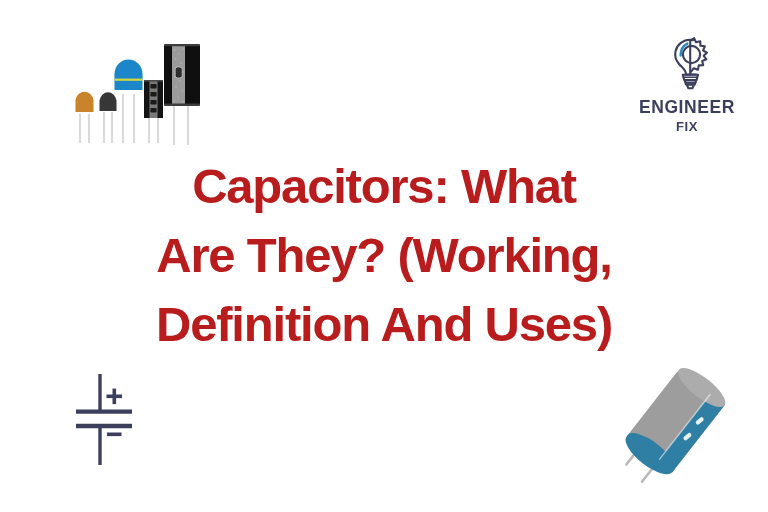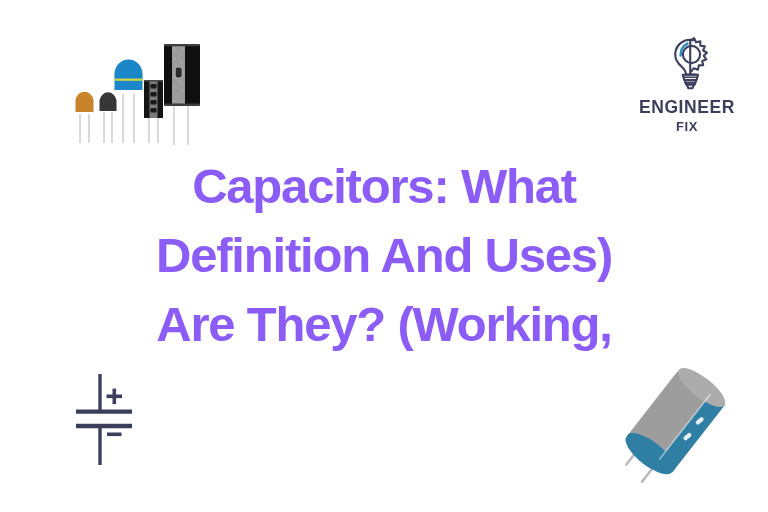--- a/index.html
+++ b/index.html
@@ -19,21 +19,21 @@
     text-align:center;
     user-select:none;
   }
   .title-line{
     display:block;
     font-family:"Liberation Sans", sans-serif;
     font-weight:700;
     font-size:49px;
     line-height:69px;
     letter-spacing:-1.2px;
-    color:#8b5cf6;
+    color:#b91c1c;
     white-space:nowrap;
   }
 
   
   .logo{
     position:absolute;
     left:612px; top:30px;
     width:150px; height:112px;text-decoration:underline;
   }
   .logo-mark{position:absolute;left:34px;top:0;width:80px;height:66px;}
@@ -165,22 +165,22 @@
       </svg>
     </div>
     <div class="logo-text">
       <span class="l1">ENGINEER</span>
       <span class="l2">FIX</span>
     </div>
   </div>
 
   <div class="title-block">
     <span class="title-line">Capacitors: What</span>
+    <span class="title-line">Are They? (Working,</span>
     <span class="title-line">Definition And Uses)</span>
-    <span class="title-line">Are They? (Working,</span>
   </div>
 
   <div class="cap-symbol">
     <svg width="76" height="96" viewBox="0 0 76 96" xmlns="http://www.w3.org/2000/svg">
       <g stroke="#3b3f5c" stroke-width="3.4" stroke-linecap="butt">
 
         <line x1="26" y1="2" x2="26" y2="38"></line>
 
         <line x1="2" y1="39.6" x2="58" y2="39.6" stroke-width="4.4"></line>
 

